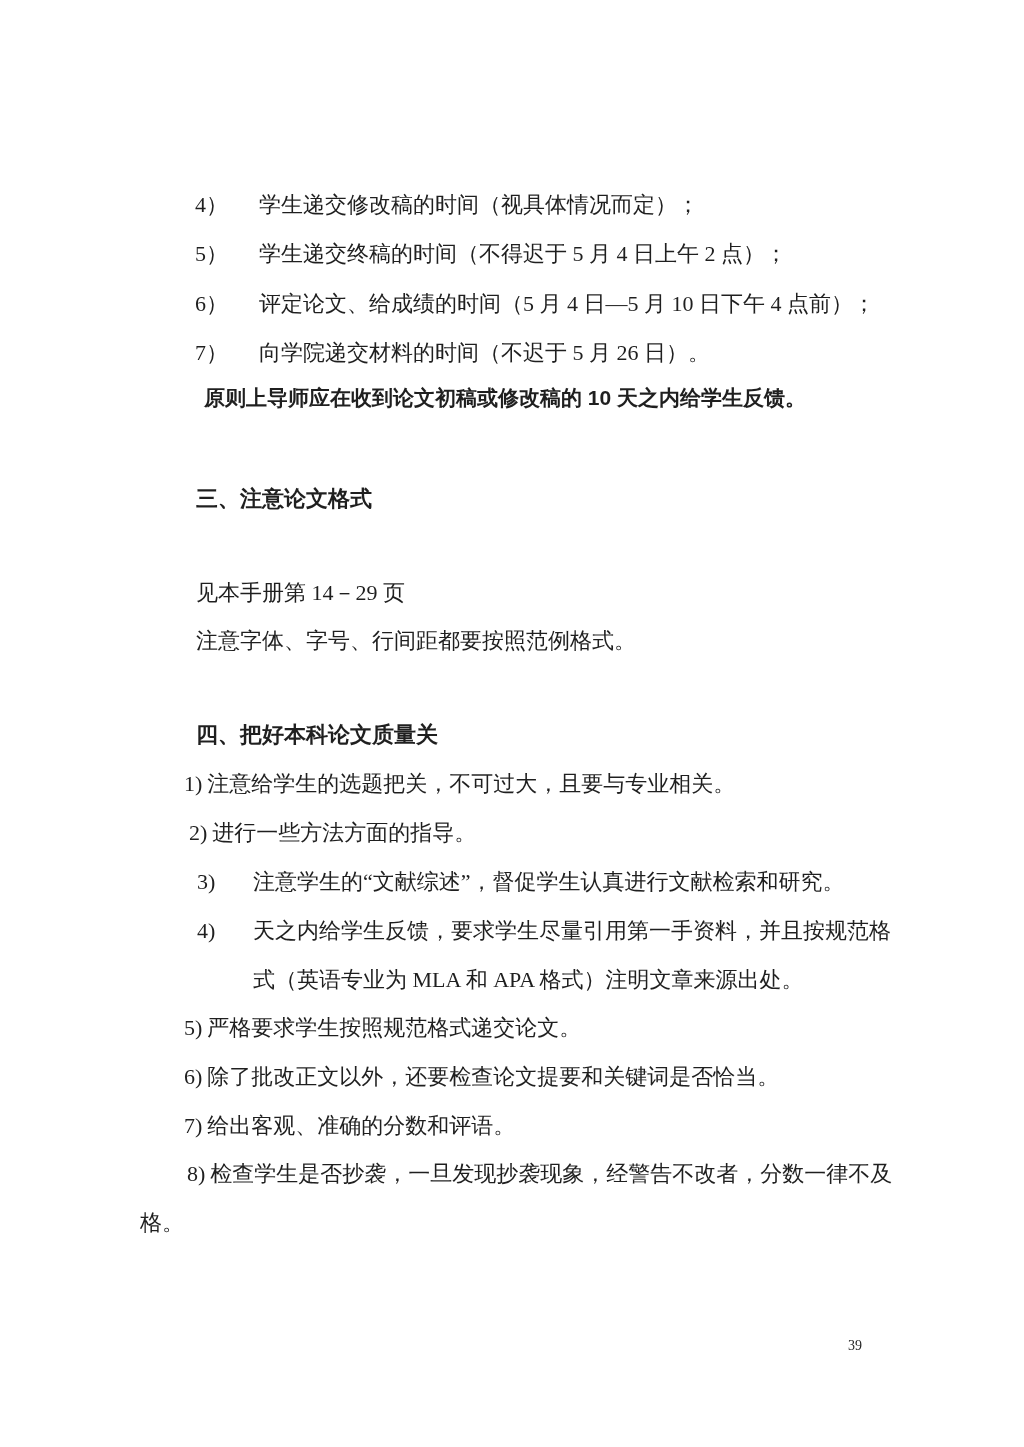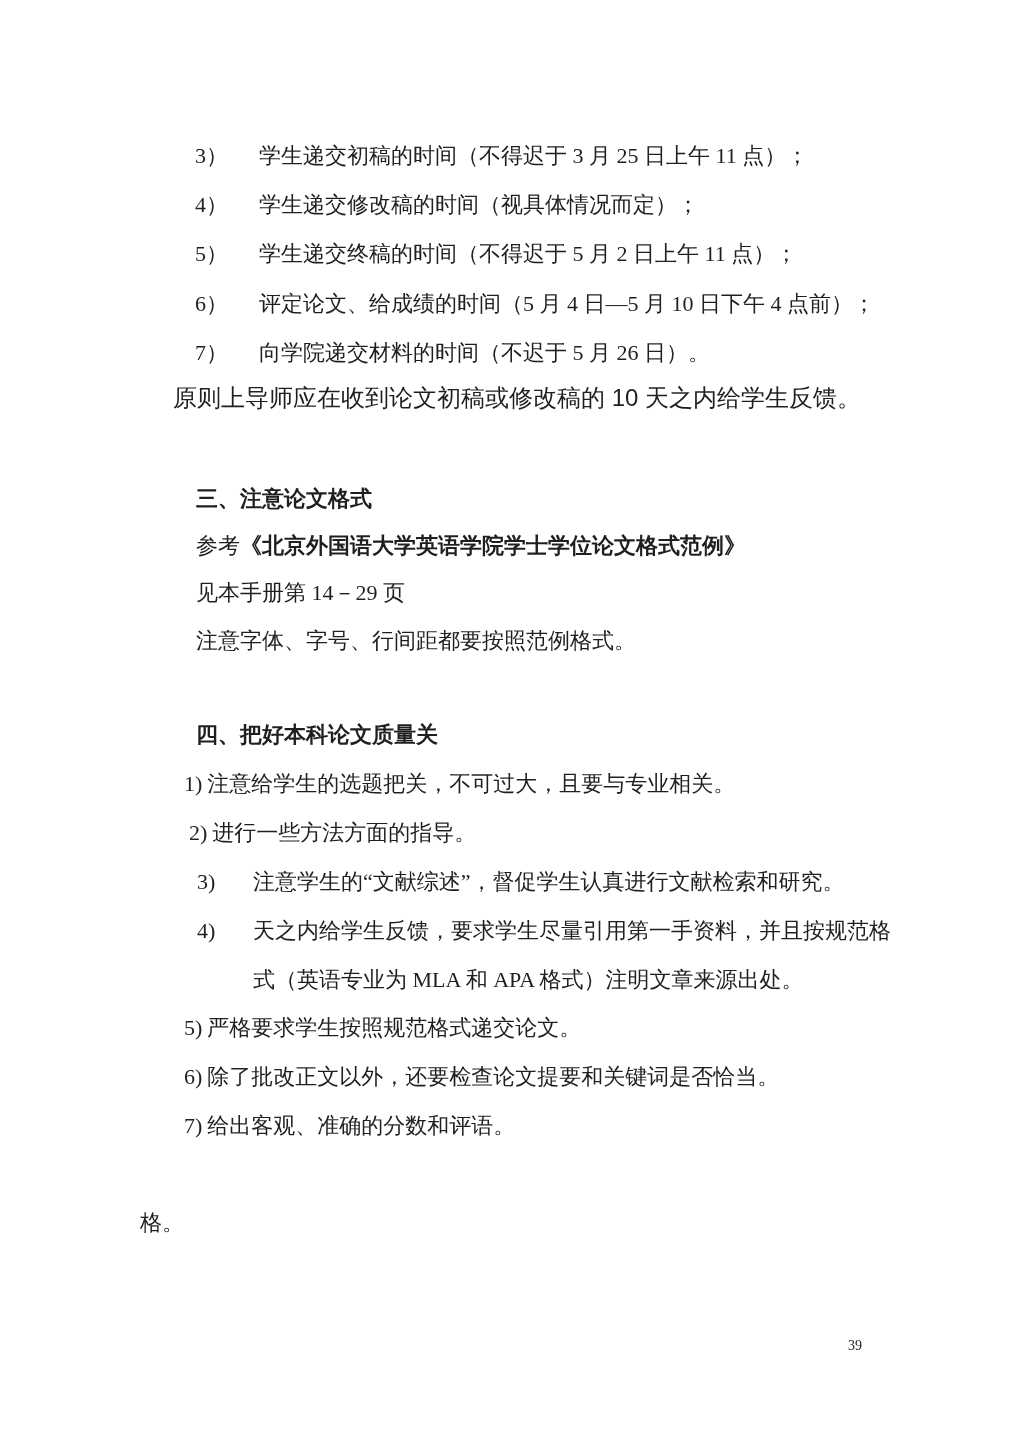--- a/index.html
+++ b/index.html
@@ -33,62 +33,57 @@
   }
   .num-tight {
     display: inline-block;
     margin-right: 5px;
   }
   .heading {
     font-weight: bold;
     font-family: "Liberation Serif", "DejaVu Serif", serif;
   }
   .note-bold {
-    font-weight: normal;
+    font-weight: bold;
     font-family: "Liberation Sans", "DejaVu Sans", sans-serif;
-    font-size: 24px;
+    font-size: 21px;
+    margin-left: 31px;
   }
   .ref-title {
     font-weight: bold;
   }
   .page-number {
     position: absolute;
     left: 848px;
     top: 1338px;
     font-size: 14px;
     color: #1f1f1f;
   }
 </style>
 </head>
 <body>
 
 <div class="page">
 
-  <div class="row" style="top:143px; left:195px;">
-    <span class="num-col">3）</span><span>学生递交初稿的时间（不得迟于 3 月 25 日上午 11 点）；</span>
-  </div>
   <div class="row" style="top:192px; left:195px;">
     <span class="num-col">4）</span><span>学生递交修改稿的时间（视具体情况而定）；</span>
   </div>
   <div class="row" style="top:241px; left:195px;">
-    <span class="num-col">5）</span><span>学生递交终稿的时间（不得迟于 5 月 2 日上午 11 点）；</span>
+    <span class="num-col">5）</span><span>学生递交终稿的时间（不得迟于 5 月 4 日上午 2 点）；</span>
   </div>
   <div class="row" style="top:291px; left:195px;">
     <span class="num-col">6）</span><span>评定论文、给成绩的时间（5 月 4 日—5 月 10 日下午 4 点前）；</span>
   </div>
   <div class="row" style="top:340px; left:195px;">
     <span class="num-col">7）</span><span>向学院递交材料的时间（不迟于 5 月 26 日）。</span>
   </div>
 
   <div class="row note-bold" style="top:385px; left:173px;">原则上导师应在收到论文初稿或修改稿的 10 天之内给学生反馈。</div>
 
   <div class="row heading" style="top:486px; left:196px;">三、注意论文格式</div>
-  <div class="row" style="top:533px; left:196px;">
-    <span>参考</span><span class="ref-title">《北京外国语大学英语学院学士学位论文格式范例》</span>
-  </div>
   <div class="row" style="top:580px; left:196px;">见本手册第 14－29 页</div>
   <div class="row" style="top:628px; left:196px;">注意字体、字号、行间距都要按照范例格式。</div>
 
   <div class="row heading" style="top:722px; left:196px;">四、把好本科论文质量关</div>
 
   <div class="row" style="top:771px; left:184px;">
     <span class="num-tight">1)</span><span>注意给学生的选题把关，不可过大，且要与专业相关。</span>
   </div>
   <div class="row" style="top:820px; left:189px;">
     <span class="num-tight">2)</span><span>进行一些方法方面的指导。</span>
@@ -102,17 +97,20 @@
   <div class="row" style="top:967px; left:253px;">式（英语专业为 MLA 和 APA 格式）注明文章来源出处。</div>
   <div class="row" style="top:1015px; left:184px;">
     <span class="num-tight">5)</span><span>严格要求学生按照规范格式递交论文。</span>
   </div>
   <div class="row" style="top:1064px; left:184px;">
     <span class="num-tight">6)</span><span>除了批改正文以外，还要检查论文提要和关键词是否恰当。</span>
   </div>
   <div class="row" style="top:1113px; left:184px;">
     <span class="num-tight">7)</span><span>给出客观、准确的分数和评语。</span>
   </div>
+  <div class="row" style="top:1161px; left:187px;">
+    <span class="num-tight">8)</span><span>检查学生是否抄袭，一旦发现抄袭现象，经警告不改者，分数一律不及</span>
+  </div>
   <div class="row" style="top:1210px; left:140px;">格。</div>
 
   <div class="page-number">39</div>
 
 </div>
 
 </body></html>

